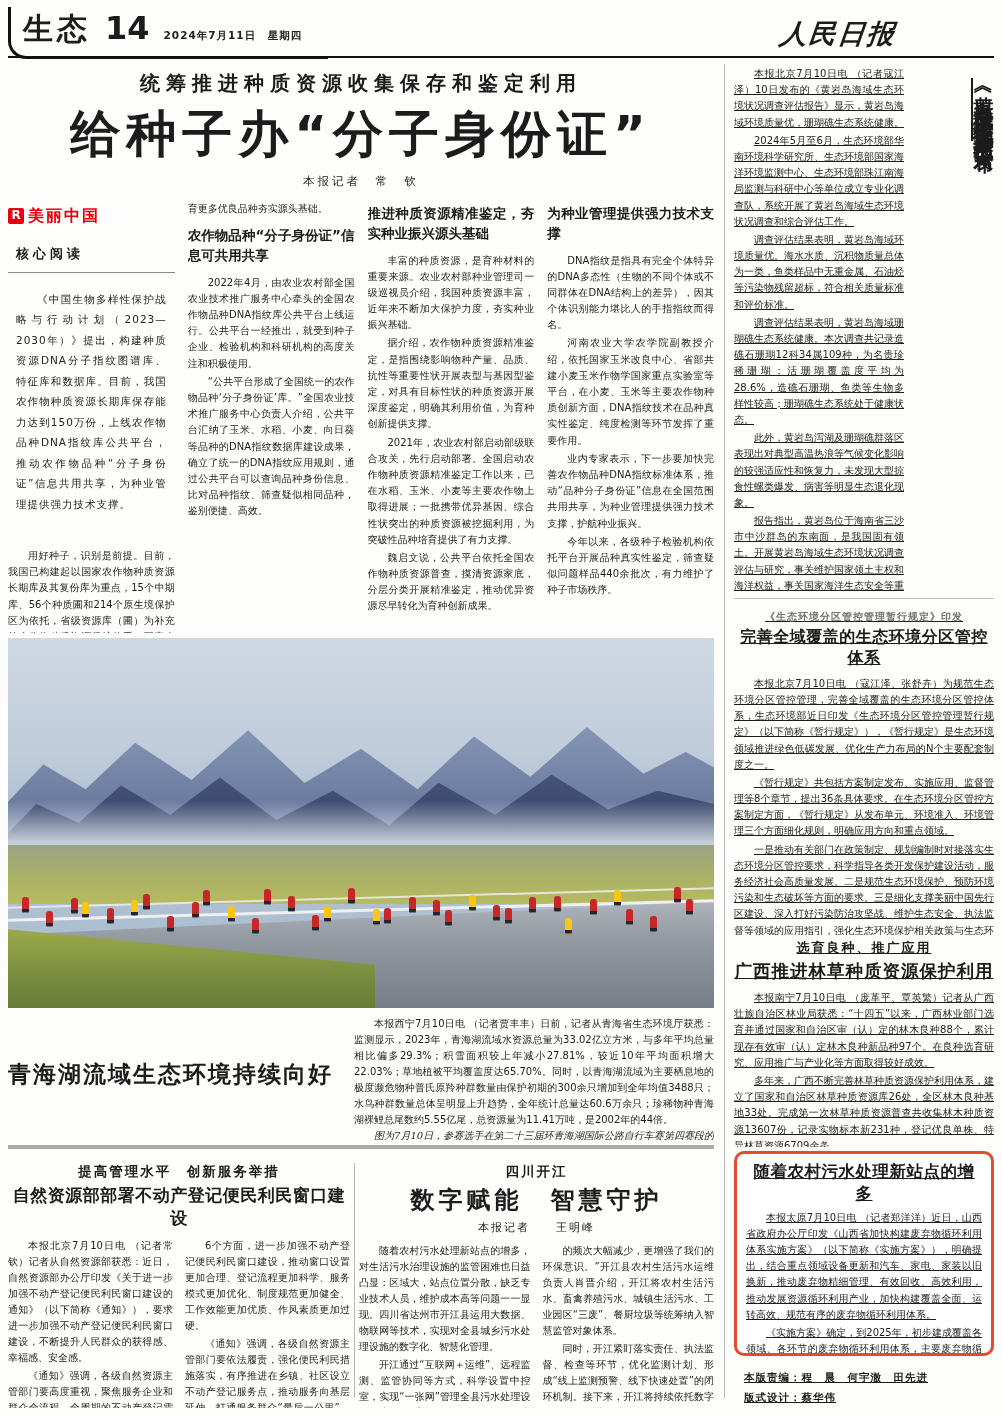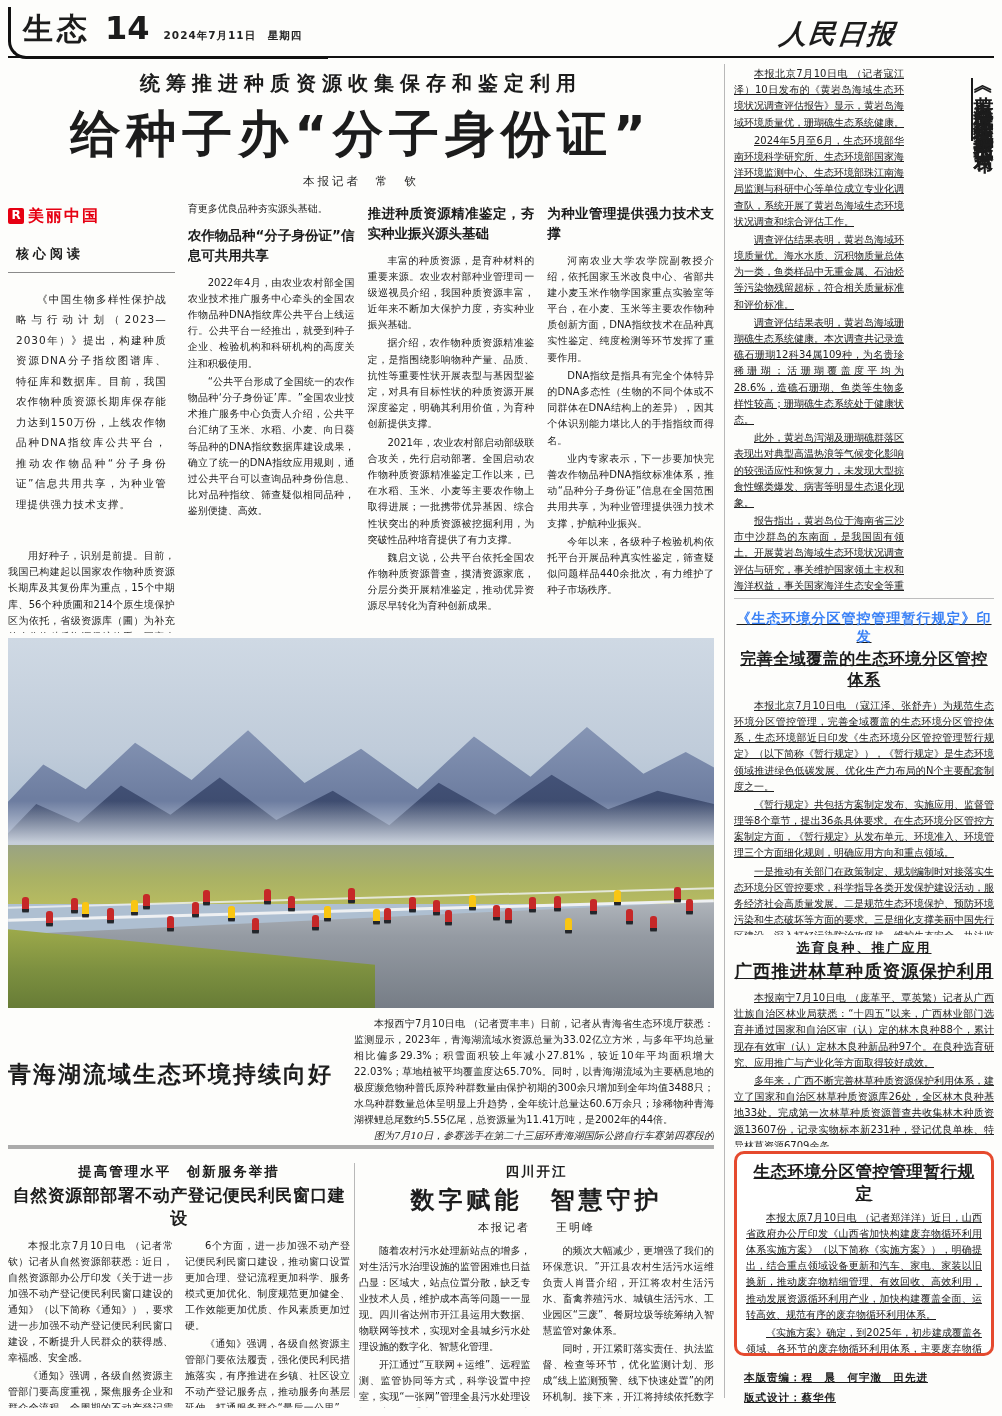--- a/index.html
+++ b/index.html
@@ -70,21 +70,21 @@
   .two-cols { display:flex; gap:12px; }
   .body-col { flex:1; font-size:10px; line-height:1.6; text-align:justify; overflow:hidden; }
 
   
   .rc-body { font-size:10px; line-height:1.62; text-align:justify; }
   .hy-wrap { height:534px; overflow:hidden; padding-top:8px; }
   .hy-flex { display:flex; }
   .hy-text { flex:1; }
   .hy-vert { width:84px; writing-mode:vertical-rl; text-orientation:upright; font-size:20px; font-weight:900; letter-spacing:3px; line-height:1; display:flex; justify-content:flex-start; padding-top:12px; margin-left:6px; }
   .sep { border:none; border-top:1px solid #bdbdbd; margin:7px 0; }
-  .rc-kicker-gray { text-align:center; font-weight:bold; font-size:14px; color:#3b82f6; letter-spacing:1px; margin:4px 0 3px; }
+  .rc-kicker-gray { text-align:center; font-weight:bold; font-size:10px; color:#737373; letter-spacing:1px; margin:4px 0 3px; }
   .rc-kicker { text-align:center; font-weight:bold; font-size:13px; letter-spacing:2px; margin:4px 0 2px; }
   .rc-head { text-align:center; font-weight:900; font-size:16px; letter-spacing:.5px; margin-bottom:7px; }
   .rc-head-lg { font-size:17.5px; letter-spacing:1px; }
   .fenqu-blk { height:330px; overflow:hidden; }
   .guangxi-blk { height:212px; overflow:hidden; }
   .shanxi-box { border:3px solid #e54a2e; border-radius:10px; padding:7px 9px 6px; height:206px; overflow:hidden; margin-top:4px; background:#fff; }
   .shanxi-box .rc-head { font-size:16.5px; margin-bottom:5px; }
   .rc-footer { margin-top:12px; font-size:10.5px; font-weight:bold; line-height:1.9; letter-spacing:1px; padding-left:10px; }
 </style>
 </head>
@@ -143,22 +143,22 @@
                 <p>丰富的种质资源，是育种材料的重要来源。农业农村部种业管理司一级巡视员介绍，我国种质资源丰富，近年来不断加大保护力度，夯实种业振兴基础。</p>
                 <p>据介绍，农作物种质资源精准鉴定，是指围绕影响物种产量、品质、抗性等重要性状开展表型与基因型鉴定，对具有目标性状的种质资源开展深度鉴定，明确其利用价值，为育种创新提供支撑。</p>
                 <p>2021年，农业农村部启动部级联合攻关，先行启动部署。全国启动农作物种质资源精准鉴定工作以来，已在水稻、玉米、小麦等主要农作物上取得进展；一批携带优异基因、综合性状突出的种质资源被挖掘利用，为突破性品种培育提供了有力支撑。</p>
                 <p>魏启文说，公共平台依托全国农作物种质资源普查，摸清资源家底，分层分类开展精准鉴定，推动优异资源尽早转化为育种创新成果。</p>
               </div>
           </div>
 
           <div class="lead-col">
             <div class="sec-head pad-top">为种业管理提供强力技术支撑</div>
             <div>
+                <p>DNA指纹是指具有完全个体特异的DNA多态性（生物的不同个体或不同群体在DNA结构上的差异），因其个体识别能力堪比人的手指指纹而得名。</p>
                 <p>河南农业大学农学院副教授介绍，依托国家玉米改良中心、省部共建小麦玉米作物学国家重点实验室等平台，在小麦、玉米等主要农作物种质创新方面，DNA指纹技术在品种真实性鉴定、纯度检测等环节发挥了重要作用。</p>
-                <p>DNA指纹是指具有完全个体特异的DNA多态性（生物的不同个体或不同群体在DNA结构上的差异），因其个体识别能力堪比人的手指指纹而得名。</p>
                 <p>业内专家表示，下一步要加快完善农作物品种DNA指纹标准体系，推动“品种分子身份证”信息在全国范围共用共享，为种业管理提供强力技术支撑，护航种业振兴。</p>
                 <p>今年以来，各级种子检验机构依托平台开展品种真实性鉴定，筛查疑似问题样品440余批次，有力维护了种子市场秩序。</p>
               </div>
           </div>
         </div>
       </div>
 
       <div class="photo">
         <div class="mtn-far"></div>
         <div class="mtn-near"></div>
@@ -291,21 +291,21 @@
       <div class="guangxi-blk">
         <div class="rc-kicker">选育良种、推广应用</div>
         <div class="rc-head rc-head-lg">广西推进林草种质资源保护利用</div>
         <div class="rc-body">
             <p>本报南宁7月10日电 （庞革平、覃英繁）记者从广西壮族自治区林业局获悉：“十四五”以来，广西林业部门选育并通过国家和自治区审（认）定的林木良种88个，累计现存有效审（认）定林木良种新品种97个。在良种选育研究、应用推广与产业化等方面取得较好成效。</p>
             <p>多年来，广西不断完善林草种质资源保护利用体系，建立了国家和自治区林草种质资源库26处，全区林木良种基地33处。完成第一次林草种质资源普查共收集林木种质资源13607份，记录实物标本新231种，登记优良单株、特异林草资源6709余条。</p>
           </div>
       </div>
 
       <div class="shanxi-box">
-        <div class="rc-head">生态环境分区管控管理暂行规定</div>
+        <div class="rc-head">随着农村污水处理新站点的增多</div>
         <div class="rc-body">
             <p>本报太原7月10日电 （记者郑洋洋）近日，山西省政府办公厅印发《山西省加快构建废弃物循环利用体系实施方案》（以下简称《实施方案》），明确提出，结合重点领域设备更新和汽车、家电、家装以旧换新，推动废弃物精细管理、有效回收、高效利用，推动发展资源循环利用产业，加快构建覆盖全面、运转高效、规范有序的废弃物循环利用体系。</p>
             <p>《实施方案》确定，到2025年，初步建成覆盖各领域、各环节的废弃物循环利用体系，主要废弃物循环利用取得积极进展。煤矸石、粉煤灰、冶炼渣、工业副产石膏等大宗固体废弃物年利用量达2亿吨以上，建筑垃圾综合利用率达60%以上，秸秆综合利用率达86%以上，畜禽粪污综合利用率达83%以上，废钢铁、废铜、废铝、废纸、废塑料等主要再生资源综合利用量达到1900万吨，资源循环利用产业产值达到1100亿元。</p>
           </div>
       </div>
 
       <div class="rc-footer">
         <div>本版责编：程　晨　何宇澈　田先进</div>
         <div>版式设计：蔡华伟</div>
       </div>

